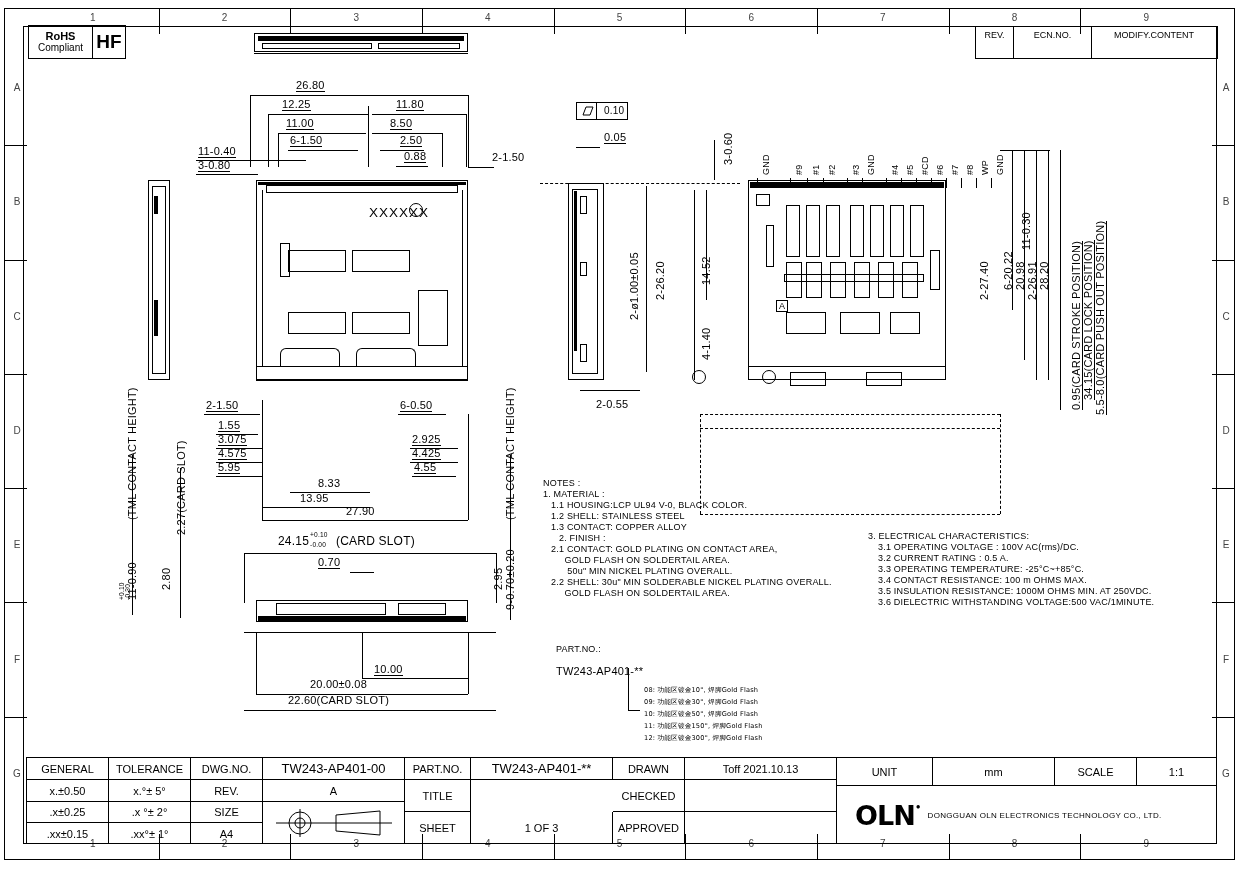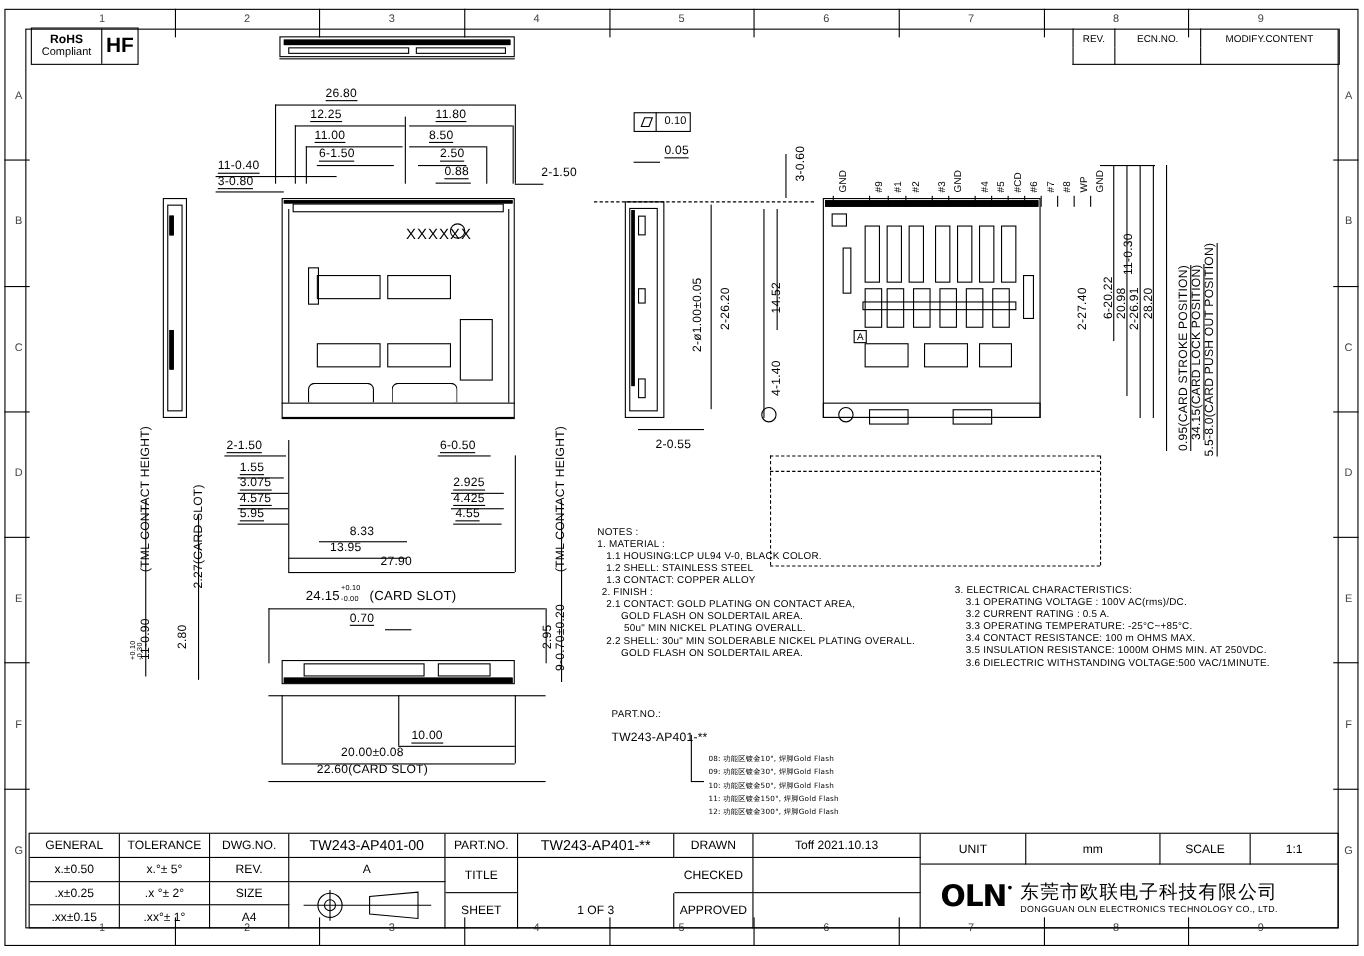--- a/index.html
+++ b/index.html
@@ -445,21 +445,21 @@
   <div class="vl" style="left:1060px;top:150px;height:260px;"></div>
 </div>
 
 <div class="abs" style="left:543px;top:478px;">
   <div class="t s9" style="position:relative;left:0;top:0;">NOTES :</div>
   <div id="notes-lines">
       <div class="t s9" style="position: relative; left: 0px; top: 0px; white-space: pre; margin-top: 1px;">1. MATERIAL :</div>
       <div class="t s9" style="position: relative; left: 0px; top: 0px; white-space: pre; margin-top: 1px;">   1.1 HOUSING:LCP UL94 V-0, BLACK COLOR.</div>
       <div class="t s9" style="position: relative; left: 0px; top: 0px; white-space: pre; margin-top: 1px;">   1.2 SHELL: STAINLESS STEEL</div>
       <div class="t s9" style="position: relative; left: 0px; top: 0px; white-space: pre; margin-top: 1px;">   1.3 CONTACT: COPPER ALLOY</div>
-      <div class="t s9" style="position: relative; left: 4px; top: 0px; white-space: pre; margin-top: 1px;">2. FINISH :</div>
+      <div class="t s9" style="position: relative; left: 16px; top: 0px; white-space: pre; margin-top: 1px;">2. FINISH :</div>
       <div class="t s9" style="position: relative; left: 0px; top: 0px; white-space: pre; margin-top: 1px;">   2.1 CONTACT: GOLD PLATING ON CONTACT AREA,</div>
       <div class="t s9" style="position: relative; left: 0px; top: 0px; white-space: pre; margin-top: 1px;">        GOLD FLASH ON SOLDERTAIL AREA.</div>
       <div class="t s9" style="position: relative; left: 0px; top: 0px; white-space: pre; margin-top: 1px;">         50u" MIN NICKEL PLATING OVERALL.</div>
       <div class="t s9" style="position: relative; left: 0px; top: 0px; white-space: pre; margin-top: 1px;">   2.2 SHELL: 30u" MIN SOLDERABLE NICKEL PLATING OVERALL.</div>
       <div class="t s9" style="position: relative; left: 0px; top: 0px; white-space: pre; margin-top: 1px;">        GOLD FLASH ON SOLDERTAIL AREA.</div>
     </div>
 </div>
 
 <div class="abs" style="left:868px;top:531px;">
   <div class="t s9" style="position:relative;left:0;top:0;">3. ELECTRICAL CHARACTERISTICS:</div>
@@ -533,17 +533,16 @@
 
   <div class="cell" style="left:810px;top:0;width:96px;height:28px;">UNIT</div>
   <div class="cell tb-small" style="left:906px;top:0;width:122px;height:28px;">mm</div>
   <div class="cell" style="left:1028px;top:0;width:82px;height:28px;">SCALE</div>
   <div class="cell tb-small nr" style="left:1110px;top:0;width:79px;height:28px;">1:1</div>
 
   <div class="cell nb nr" style="left:810px;top:28px;width:379px;height:58px;justify-content:flex-start;">
     <span id="oln-logo" style="margin-left:18px;">OLN</span>
     <span style="font-size:8px;position:relative;top:-9px;left:1px;">●</span>
     <span style="display:flex;flex-direction:column;margin-left:8px;">
-      <span class="cn" style="font-size:17px;letter-spacing:1px;">东莞市欧联电子科技有限公司</span>
       <span style="font-size:8px;letter-spacing:.3px;">DONGGUAN OLN ELECTRONICS TECHNOLOGY CO., LTD.</span>
     </span>
   </div>
 </div>
 
 </body></html>

